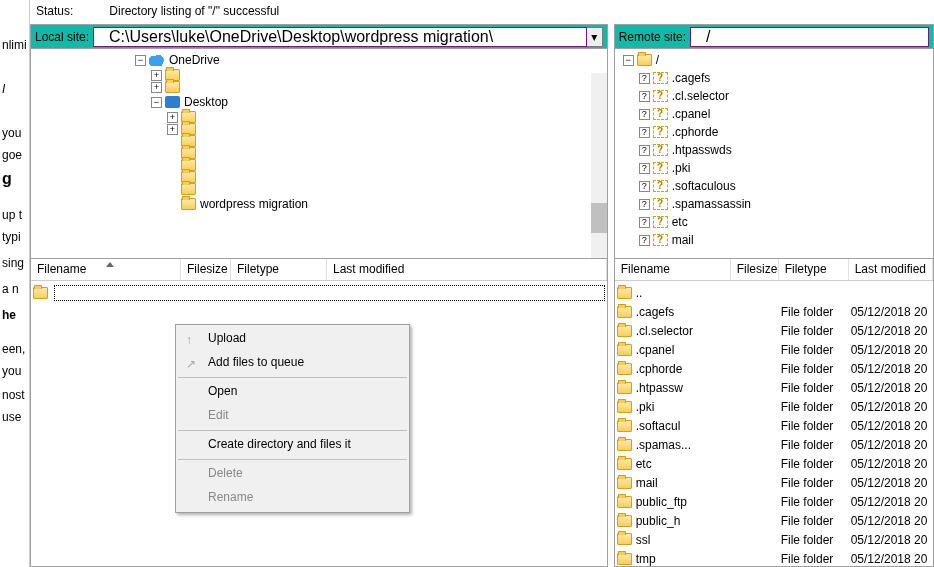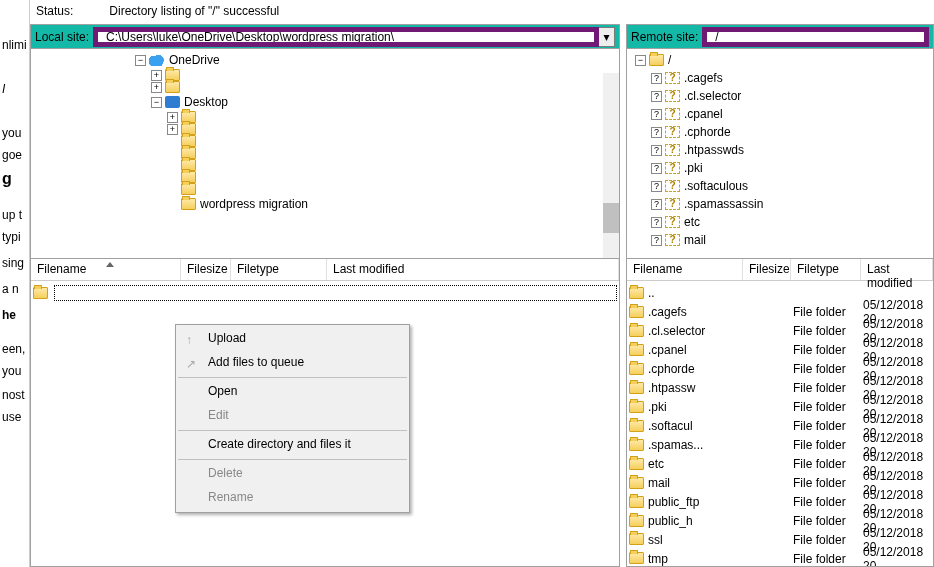--- a/index.html
+++ b/index.html
@@ -13,21 +13,21 @@
 .status-bar { height: 24px; padding: 4px 6px; }
 .status-bar .label { display: inline-block; width: 70px; }
 
 .panes { display: flex; height: 543px; }
 .pane-left { width: 590px; display: flex; flex-direction: column; border: 1px solid #a0a0a0; }
 .gap { width: 6px; }
 .pane-right { flex: 1; display: flex; flex-direction: column; border: 1px solid #a0a0a0; }
 
 .site-row { display: flex; align-items: center; height: 24px; padding: 2px 4px; border-bottom: 1px solid #a0a0a0; background:#14b8a6;}
 .site-row label { margin-right: 4px; white-space:nowrap;}
-.site-row input { flex: 1; height: 20px; border: 5px solid #701a75; background:#fff; padding: 0 8px; font-size: 12px;}
+.site-row input { flex: 1; height: 20px; border: 1px solid #701a75; background:#fff; padding: 0 15px; font-size: 16px;}
 .site-row .dd { width:16px; height:20px; border:1px solid #7a7a7a; border-left:none; background:#eee; text-align:center; line-height:18px; cursor:pointer;}
 
 .tree { flex: 0 0 210px; overflow: auto; position: relative; padding: 2px 4px; border-bottom: 1px solid #a0a0a0; }
 .tree::-webkit-scrollbar { width: 16px; }
 .tree::-webkit-scrollbar-thumb { background: #c0c0c0; }
 .tree::-webkit-scrollbar-track { background: #f0f0f0; }
 .tree ul { list-style: none; padding-left: 16px; }
 .tree li { white-space: nowrap; line-height: 18px; display:flex; align-items:center;}
 .toggle { display:inline-block; width:11px; height:11px; border:1px solid #888; text-align:center; line-height:9px; font-size:9px; margin-right:3px; cursor:pointer; background:#fff;}
 
@@ -374,21 +374,21 @@
           <div class="row">
             <div style="width:116px;display:flex;align-items:flex-start;">
               <span class="ico folder"></span>
               <span>ssl</span>
             </div>
             <div style="width:48px"></div>
             <div style="width:70px">File folder</div>
             <div style="flex:1">05/12/2018 20</div>
           </div>
           <div class="row">
-            <div style="width:116px;display:flex;align-items:flex-start;">
+            <div style="width:116px;display:flex;align-items:center;">
               <span class="ico folder"></span>
               <span>tmp</span>
             </div>
             <div style="width:48px"></div>
             <div style="width:70px">File folder</div>
             <div style="flex:1">05/12/2018 20</div>
           </div>
         </div>
     </div>
 

